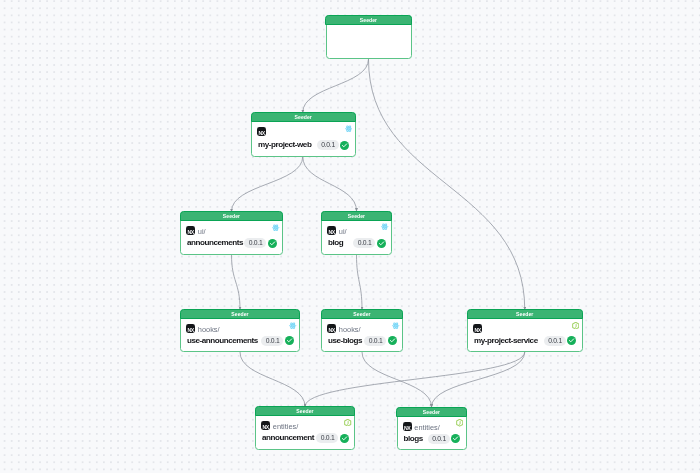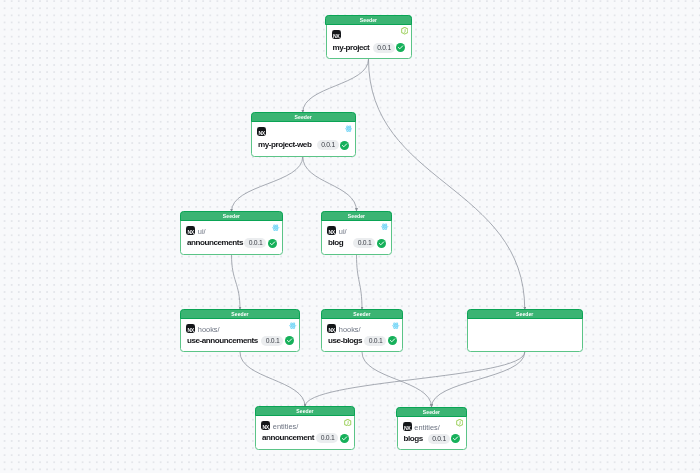--- a/index.html
+++ b/index.html
@@ -51,191 +51,191 @@
       <path d="M 356.5 254.5 C 356.5 282, 362 282, 362 309.5" fill="none" stroke="#9096a0" stroke-width="0.8" marker-end="url(#ah)"></path>
       <path d="M 240 352 C 240 379.25, 305 379.25, 305 406.5" fill="none" stroke="#9096a0" stroke-width="0.8" marker-end="url(#ah)"></path>
       <path d="M 362 352 C 362 379.5, 431.5 379.5, 431.5 407" fill="none" stroke="#9096a0" stroke-width="0.8" marker-end="url(#ah)"></path>
       <path d="M 524.75 352 C 524.75 379.25, 305 379.25, 305 406.5" fill="none" stroke="#9096a0" stroke-width="0.8" marker-end="url(#ah)"></path>
       <path d="M 524.75 352 C 524.75 379.5, 431.5 379.5, 431.5 407" fill="none" stroke="#9096a0" stroke-width="0.8" marker-end="url(#ah)"></path>
     </svg>
     <div class="node" style="left: 325.5px; top: 15px; width: 86px; height: 44px;">
       <div class="node-header">
         <span class="ht">Seeder</span>
       </div>
+    </div>
+    <div class="node" style="left: 251px; top: 112.5px; width: 104.5px; height: 44px;">
+      <div class="node-header">
+        <span class="ht">Seeder</span>
+      </div>
   <div class="node-body">
     <span class="tech">
           <span>NX</span>
         </span>
     <span class="folder"></span>
-    <span class="nm">my-project</span>
+    <span class="nm">my-project-web</span>
+    <span class="ver">0.0.1</span>
+    <span class="chk">
+          <svg viewBox="0 0 24 24" width="9" height="9" style="display:block">
+            <circle cx="12" cy="12" r="12" fill="#16b05a"></circle>
+            <path d="M6.4 12.0 L10.0 15.6 L17.8 7.7" fill="none" stroke="#fff" stroke-width="2.5" stroke-linecap="round" stroke-linejoin="round"></path>
+          </svg>
+        </span>
+    <span class="corner">
+          <svg viewBox="0 0 24 24" width="7.4" height="7.4" style="display:block">
+            <g fill="none" stroke="#7dd8f7" stroke-width="3.2">
+              <ellipse cx="12" cy="12" rx="10.1" ry="4"></ellipse>
+              <ellipse cx="12" cy="12" rx="10.1" ry="4" transform="rotate(60 12 12)"></ellipse>
+              <ellipse cx="12" cy="12" rx="10.1" ry="4" transform="rotate(120 12 12)"></ellipse>
+            </g>
+            <circle cx="12" cy="12" r="2.4" fill="#7dd8f7"></circle>
+          </svg>
+        </span>
+  </div>
+    </div>
+    <div class="node" style="left: 180px; top: 211.5px; width: 103px; height: 43px;">
+      <div class="node-header">
+        <span class="ht">Seeder</span>
+      </div>
+  <div class="node-body">
+    <span class="tech">
+          <span>NX</span>
+        </span>
+    <span class="folder">ui/</span>
+    <span class="nm">announcements</span>
+    <span class="ver">0.0.1</span>
+    <span class="chk">
+          <svg viewBox="0 0 24 24" width="9" height="9" style="display:block">
+            <circle cx="12" cy="12" r="12" fill="#16b05a"></circle>
+            <path d="M6.4 12.0 L10.0 15.6 L17.8 7.7" fill="none" stroke="#fff" stroke-width="2.5" stroke-linecap="round" stroke-linejoin="round"></path>
+          </svg>
+        </span>
+    <span class="corner">
+          <svg viewBox="0 0 24 24" width="7.4" height="7.4" style="display:block">
+            <g fill="none" stroke="#7dd8f7" stroke-width="3.2">
+              <ellipse cx="12" cy="12" rx="10.1" ry="4"></ellipse>
+              <ellipse cx="12" cy="12" rx="10.1" ry="4" transform="rotate(60 12 12)"></ellipse>
+              <ellipse cx="12" cy="12" rx="10.1" ry="4" transform="rotate(120 12 12)"></ellipse>
+            </g>
+            <circle cx="12" cy="12" r="2.4" fill="#7dd8f7"></circle>
+          </svg>
+        </span>
+  </div>
+    </div>
+    <div class="node" style="left: 321px; top: 211px; width: 71px; height: 43.5px;">
+      <div class="node-header">
+        <span class="ht">Seeder</span>
+      </div>
+  <div class="node-body">
+    <span class="tech">
+          <span>NX</span>
+        </span>
+    <span class="folder">ui/</span>
+    <span class="nm">blog</span>
+    <span class="ver">0.0.1</span>
+    <span class="chk">
+          <svg viewBox="0 0 24 24" width="9" height="9" style="display:block">
+            <circle cx="12" cy="12" r="12" fill="#16b05a"></circle>
+            <path d="M6.4 12.0 L10.0 15.6 L17.8 7.7" fill="none" stroke="#fff" stroke-width="2.5" stroke-linecap="round" stroke-linejoin="round"></path>
+          </svg>
+        </span>
+    <span class="corner">
+          <svg viewBox="0 0 24 24" width="7.4" height="7.4" style="display:block">
+            <g fill="none" stroke="#7dd8f7" stroke-width="3.2">
+              <ellipse cx="12" cy="12" rx="10.1" ry="4"></ellipse>
+              <ellipse cx="12" cy="12" rx="10.1" ry="4" transform="rotate(60 12 12)"></ellipse>
+              <ellipse cx="12" cy="12" rx="10.1" ry="4" transform="rotate(120 12 12)"></ellipse>
+            </g>
+            <circle cx="12" cy="12" r="2.4" fill="#7dd8f7"></circle>
+          </svg>
+        </span>
+  </div>
+    </div>
+    <div class="node" style="left: 180px; top: 309.5px; width: 120px; height: 42.5px;">
+      <div class="node-header">
+        <span class="ht">Seeder</span>
+      </div>
+  <div class="node-body">
+    <span class="tech">
+          <span>NX</span>
+        </span>
+    <span class="folder">hooks/</span>
+    <span class="nm">use-announcements</span>
+    <span class="ver">0.0.1</span>
+    <span class="chk">
+          <svg viewBox="0 0 24 24" width="9" height="9" style="display:block">
+            <circle cx="12" cy="12" r="12" fill="#16b05a"></circle>
+            <path d="M6.4 12.0 L10.0 15.6 L17.8 7.7" fill="none" stroke="#fff" stroke-width="2.5" stroke-linecap="round" stroke-linejoin="round"></path>
+          </svg>
+        </span>
+    <span class="corner">
+          <svg viewBox="0 0 24 24" width="7.4" height="7.4" style="display:block">
+            <g fill="none" stroke="#7dd8f7" stroke-width="3.2">
+              <ellipse cx="12" cy="12" rx="10.1" ry="4"></ellipse>
+              <ellipse cx="12" cy="12" rx="10.1" ry="4" transform="rotate(60 12 12)"></ellipse>
+              <ellipse cx="12" cy="12" rx="10.1" ry="4" transform="rotate(120 12 12)"></ellipse>
+            </g>
+            <circle cx="12" cy="12" r="2.4" fill="#7dd8f7"></circle>
+          </svg>
+        </span>
+  </div>
+    </div>
+    <div class="node" style="left: 321px; top: 309.5px; width: 82px; height: 42.5px;">
+      <div class="node-header">
+        <span class="ht">Seeder</span>
+      </div>
+  <div class="node-body">
+    <span class="tech">
+          <span>NX</span>
+        </span>
+    <span class="folder">hooks/</span>
+    <span class="nm">use-blogs</span>
+    <span class="ver">0.0.1</span>
+    <span class="chk">
+          <svg viewBox="0 0 24 24" width="9" height="9" style="display:block">
+            <circle cx="12" cy="12" r="12" fill="#16b05a"></circle>
+            <path d="M6.4 12.0 L10.0 15.6 L17.8 7.7" fill="none" stroke="#fff" stroke-width="2.5" stroke-linecap="round" stroke-linejoin="round"></path>
+          </svg>
+        </span>
+    <span class="corner">
+          <svg viewBox="0 0 24 24" width="7.4" height="7.4" style="display:block">
+            <g fill="none" stroke="#7dd8f7" stroke-width="3.2">
+              <ellipse cx="12" cy="12" rx="10.1" ry="4"></ellipse>
+              <ellipse cx="12" cy="12" rx="10.1" ry="4" transform="rotate(60 12 12)"></ellipse>
+              <ellipse cx="12" cy="12" rx="10.1" ry="4" transform="rotate(120 12 12)"></ellipse>
+            </g>
+            <circle cx="12" cy="12" r="2.4" fill="#7dd8f7"></circle>
+          </svg>
+        </span>
+  </div>
+    </div>
+    <div class="node" style="left: 467px; top: 309.5px; width: 115.5px; height: 42.5px;">
+      <div class="node-header">
+        <span class="ht">Seeder</span>
+      </div>
+  <div class="node-body">
+    <span class="tech">
+          <span>NX</span>
+        </span>
+    <span class="folder"></span>
+    <span class="nm">my-project-service</span>
     <span class="ver">0.0.1</span>
     <span class="chk">
           <svg viewBox="0 0 24 24" width="9" height="9" style="display:block">
             <circle cx="12" cy="12" r="12" fill="#16b05a"></circle>
             <path d="M6.4 12.0 L10.0 15.6 L17.8 7.7" fill="none" stroke="#fff" stroke-width="2.5" stroke-linecap="round" stroke-linejoin="round"></path>
           </svg>
         </span>
     <span class="corner">
           <svg viewBox="0 0 24 24" width="7.4" height="7.4" style="display:block">
             <path d="M12 0.8 L21.9 6.4 L21.9 17.6 L12 23.2 L2.1 17.6 L2.1 6.4 Z" fill="none" stroke="#a5d46a" stroke-width="3.4" stroke-linejoin="round"></path>
             <path d="M13.4 7 L13.4 15.2 Q13.4 17.4 11.1 17.4 L9.4 17.4" fill="none" stroke="#a5d46a" stroke-width="3.2" stroke-linecap="butt"></path>
           </svg>
         </span>
   </div>
     </div>
-    <div class="node" style="left: 251px; top: 112.5px; width: 104.5px; height: 44px;">
-      <div class="node-header">
-        <span class="ht">Seeder</span>
-      </div>
-  <div class="node-body">
-    <span class="tech">
-          <span>NX</span>
-        </span>
-    <span class="folder"></span>
-    <span class="nm">my-project-web</span>
-    <span class="ver">0.0.1</span>
-    <span class="chk">
-          <svg viewBox="0 0 24 24" width="9" height="9" style="display:block">
-            <circle cx="12" cy="12" r="12" fill="#16b05a"></circle>
-            <path d="M6.4 12.0 L10.0 15.6 L17.8 7.7" fill="none" stroke="#fff" stroke-width="2.5" stroke-linecap="round" stroke-linejoin="round"></path>
-          </svg>
-        </span>
-    <span class="corner">
-          <svg viewBox="0 0 24 24" width="7.4" height="7.4" style="display:block">
-            <g fill="none" stroke="#7dd8f7" stroke-width="3.2">
-              <ellipse cx="12" cy="12" rx="10.1" ry="4"></ellipse>
-              <ellipse cx="12" cy="12" rx="10.1" ry="4" transform="rotate(60 12 12)"></ellipse>
-              <ellipse cx="12" cy="12" rx="10.1" ry="4" transform="rotate(120 12 12)"></ellipse>
-            </g>
-            <circle cx="12" cy="12" r="2.4" fill="#7dd8f7"></circle>
-          </svg>
-        </span>
-  </div>
-    </div>
-    <div class="node" style="left: 180px; top: 211.5px; width: 103px; height: 43px;">
-      <div class="node-header">
-        <span class="ht">Seeder</span>
-      </div>
-  <div class="node-body">
-    <span class="tech">
-          <span>NX</span>
-        </span>
-    <span class="folder">ui/</span>
-    <span class="nm">announcements</span>
-    <span class="ver">0.0.1</span>
-    <span class="chk">
-          <svg viewBox="0 0 24 24" width="9" height="9" style="display:block">
-            <circle cx="12" cy="12" r="12" fill="#16b05a"></circle>
-            <path d="M6.4 12.0 L10.0 15.6 L17.8 7.7" fill="none" stroke="#fff" stroke-width="2.5" stroke-linecap="round" stroke-linejoin="round"></path>
-          </svg>
-        </span>
-    <span class="corner">
-          <svg viewBox="0 0 24 24" width="7.4" height="7.4" style="display:block">
-            <g fill="none" stroke="#7dd8f7" stroke-width="3.2">
-              <ellipse cx="12" cy="12" rx="10.1" ry="4"></ellipse>
-              <ellipse cx="12" cy="12" rx="10.1" ry="4" transform="rotate(60 12 12)"></ellipse>
-              <ellipse cx="12" cy="12" rx="10.1" ry="4" transform="rotate(120 12 12)"></ellipse>
-            </g>
-            <circle cx="12" cy="12" r="2.4" fill="#7dd8f7"></circle>
-          </svg>
-        </span>
-  </div>
-    </div>
-    <div class="node" style="left: 321px; top: 211px; width: 71px; height: 43.5px;">
-      <div class="node-header">
-        <span class="ht">Seeder</span>
-      </div>
-  <div class="node-body">
-    <span class="tech">
-          <span>NX</span>
-        </span>
-    <span class="folder">ui/</span>
-    <span class="nm">blog</span>
-    <span class="ver">0.0.1</span>
-    <span class="chk">
-          <svg viewBox="0 0 24 24" width="9" height="9" style="display:block">
-            <circle cx="12" cy="12" r="12" fill="#16b05a"></circle>
-            <path d="M6.4 12.0 L10.0 15.6 L17.8 7.7" fill="none" stroke="#fff" stroke-width="2.5" stroke-linecap="round" stroke-linejoin="round"></path>
-          </svg>
-        </span>
-    <span class="corner">
-          <svg viewBox="0 0 24 24" width="7.4" height="7.4" style="display:block">
-            <g fill="none" stroke="#7dd8f7" stroke-width="3.2">
-              <ellipse cx="12" cy="12" rx="10.1" ry="4"></ellipse>
-              <ellipse cx="12" cy="12" rx="10.1" ry="4" transform="rotate(60 12 12)"></ellipse>
-              <ellipse cx="12" cy="12" rx="10.1" ry="4" transform="rotate(120 12 12)"></ellipse>
-            </g>
-            <circle cx="12" cy="12" r="2.4" fill="#7dd8f7"></circle>
-          </svg>
-        </span>
-  </div>
-    </div>
-    <div class="node" style="left: 180px; top: 309.5px; width: 120px; height: 42.5px;">
-      <div class="node-header">
-        <span class="ht">Seeder</span>
-      </div>
-  <div class="node-body">
-    <span class="tech">
-          <span>NX</span>
-        </span>
-    <span class="folder">hooks/</span>
-    <span class="nm">use-announcements</span>
-    <span class="ver">0.0.1</span>
-    <span class="chk">
-          <svg viewBox="0 0 24 24" width="9" height="9" style="display:block">
-            <circle cx="12" cy="12" r="12" fill="#16b05a"></circle>
-            <path d="M6.4 12.0 L10.0 15.6 L17.8 7.7" fill="none" stroke="#fff" stroke-width="2.5" stroke-linecap="round" stroke-linejoin="round"></path>
-          </svg>
-        </span>
-    <span class="corner">
-          <svg viewBox="0 0 24 24" width="7.4" height="7.4" style="display:block">
-            <g fill="none" stroke="#7dd8f7" stroke-width="3.2">
-              <ellipse cx="12" cy="12" rx="10.1" ry="4"></ellipse>
-              <ellipse cx="12" cy="12" rx="10.1" ry="4" transform="rotate(60 12 12)"></ellipse>
-              <ellipse cx="12" cy="12" rx="10.1" ry="4" transform="rotate(120 12 12)"></ellipse>
-            </g>
-            <circle cx="12" cy="12" r="2.4" fill="#7dd8f7"></circle>
-          </svg>
-        </span>
-  </div>
-    </div>
-    <div class="node" style="left: 321px; top: 309.5px; width: 82px; height: 42.5px;">
-      <div class="node-header">
-        <span class="ht">Seeder</span>
-      </div>
-  <div class="node-body">
-    <span class="tech">
-          <span>NX</span>
-        </span>
-    <span class="folder">hooks/</span>
-    <span class="nm">use-blogs</span>
-    <span class="ver">0.0.1</span>
-    <span class="chk">
-          <svg viewBox="0 0 24 24" width="9" height="9" style="display:block">
-            <circle cx="12" cy="12" r="12" fill="#16b05a"></circle>
-            <path d="M6.4 12.0 L10.0 15.6 L17.8 7.7" fill="none" stroke="#fff" stroke-width="2.5" stroke-linecap="round" stroke-linejoin="round"></path>
-          </svg>
-        </span>
-    <span class="corner">
-          <svg viewBox="0 0 24 24" width="7.4" height="7.4" style="display:block">
-            <g fill="none" stroke="#7dd8f7" stroke-width="3.2">
-              <ellipse cx="12" cy="12" rx="10.1" ry="4"></ellipse>
-              <ellipse cx="12" cy="12" rx="10.1" ry="4" transform="rotate(60 12 12)"></ellipse>
-              <ellipse cx="12" cy="12" rx="10.1" ry="4" transform="rotate(120 12 12)"></ellipse>
-            </g>
-            <circle cx="12" cy="12" r="2.4" fill="#7dd8f7"></circle>
-          </svg>
-        </span>
-  </div>
-    </div>
-    <div class="node" style="left: 467px; top: 309.5px; width: 115.5px; height: 42.5px;">
-      <div class="node-header">
-        <span class="ht">Seeder</span>
-      </div>
-    </div>
     <div class="node" style="left: 255px; top: 406.5px; width: 100px; height: 43px;">
       <div class="node-header">
         <span class="ht">Seeder</span>
       </div>
   <div class="node-body">
     <span class="tech">
           <span>NX</span>
         </span>
     <span class="folder">entities/</span>
     <span class="nm">announcement</span>

